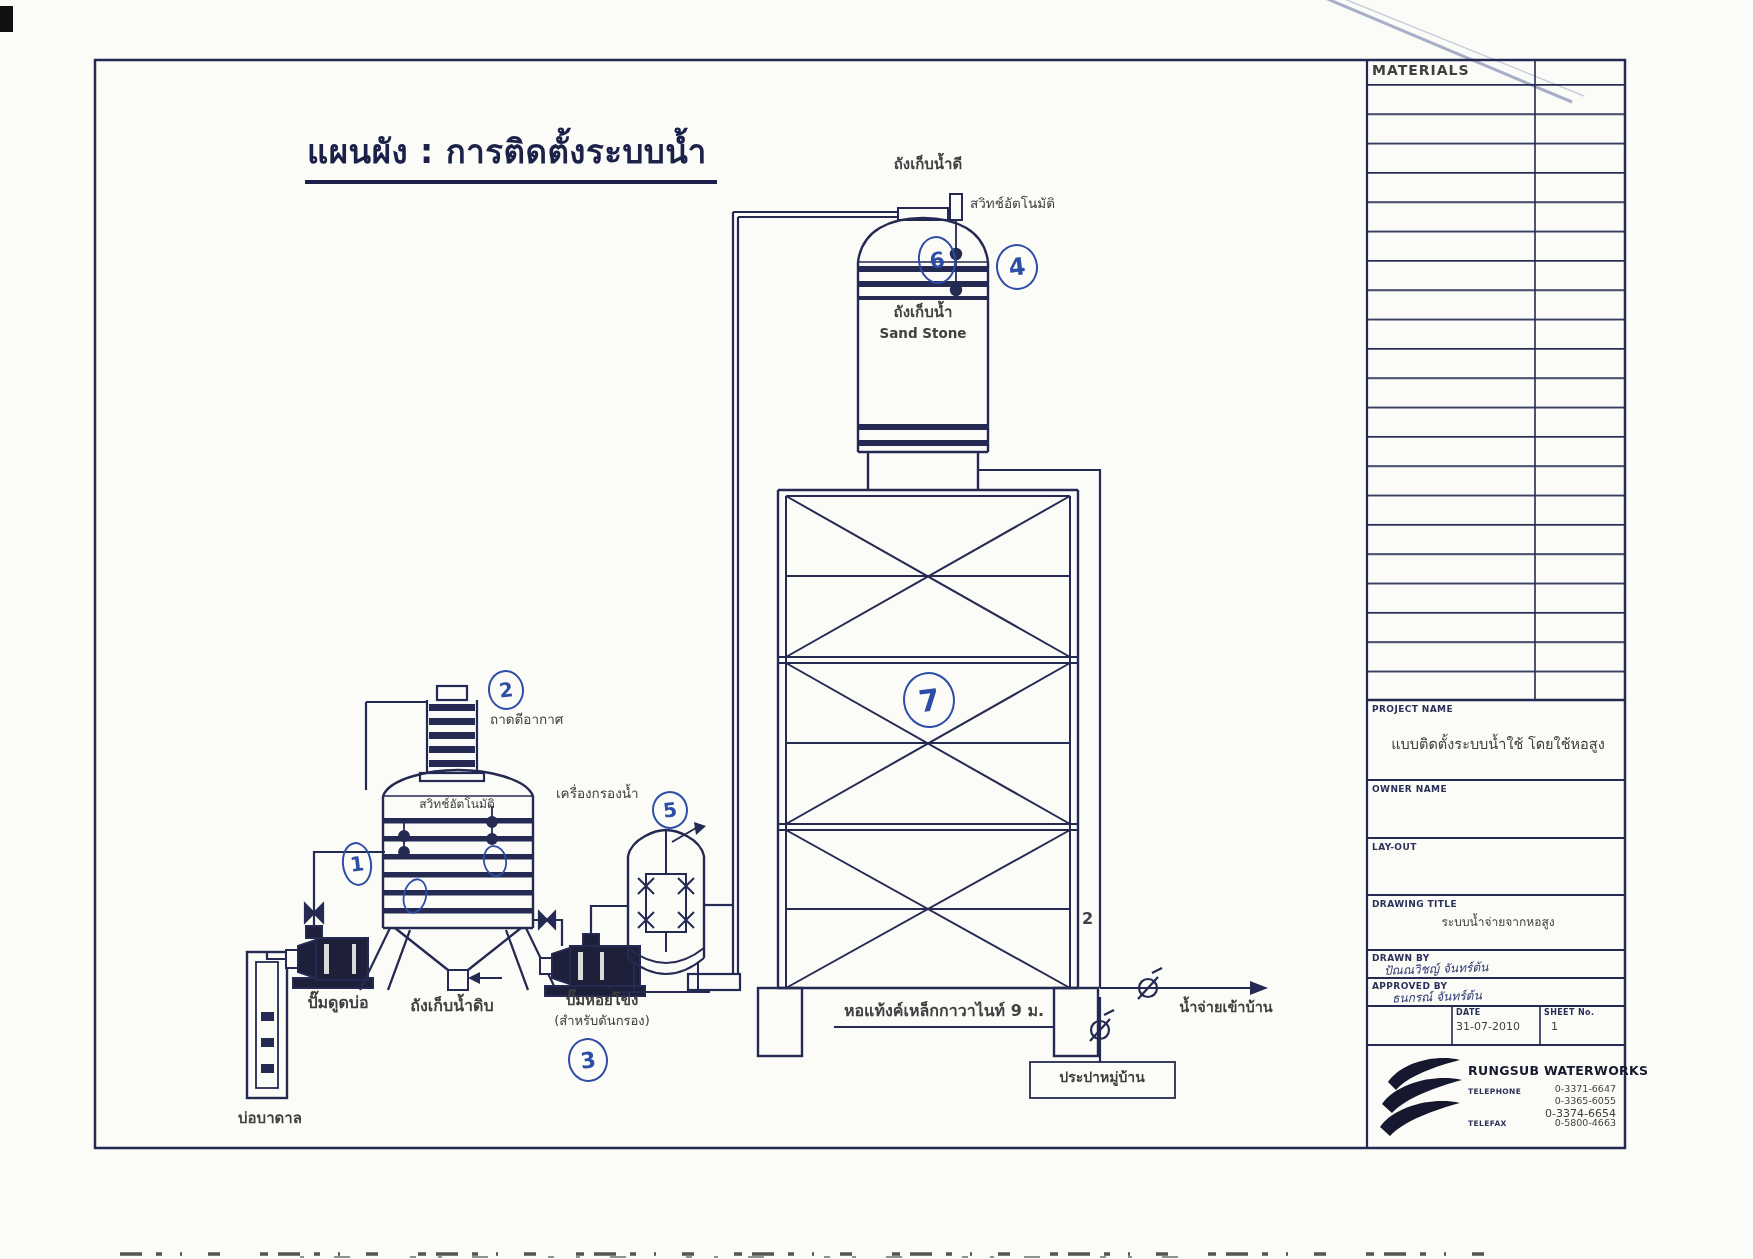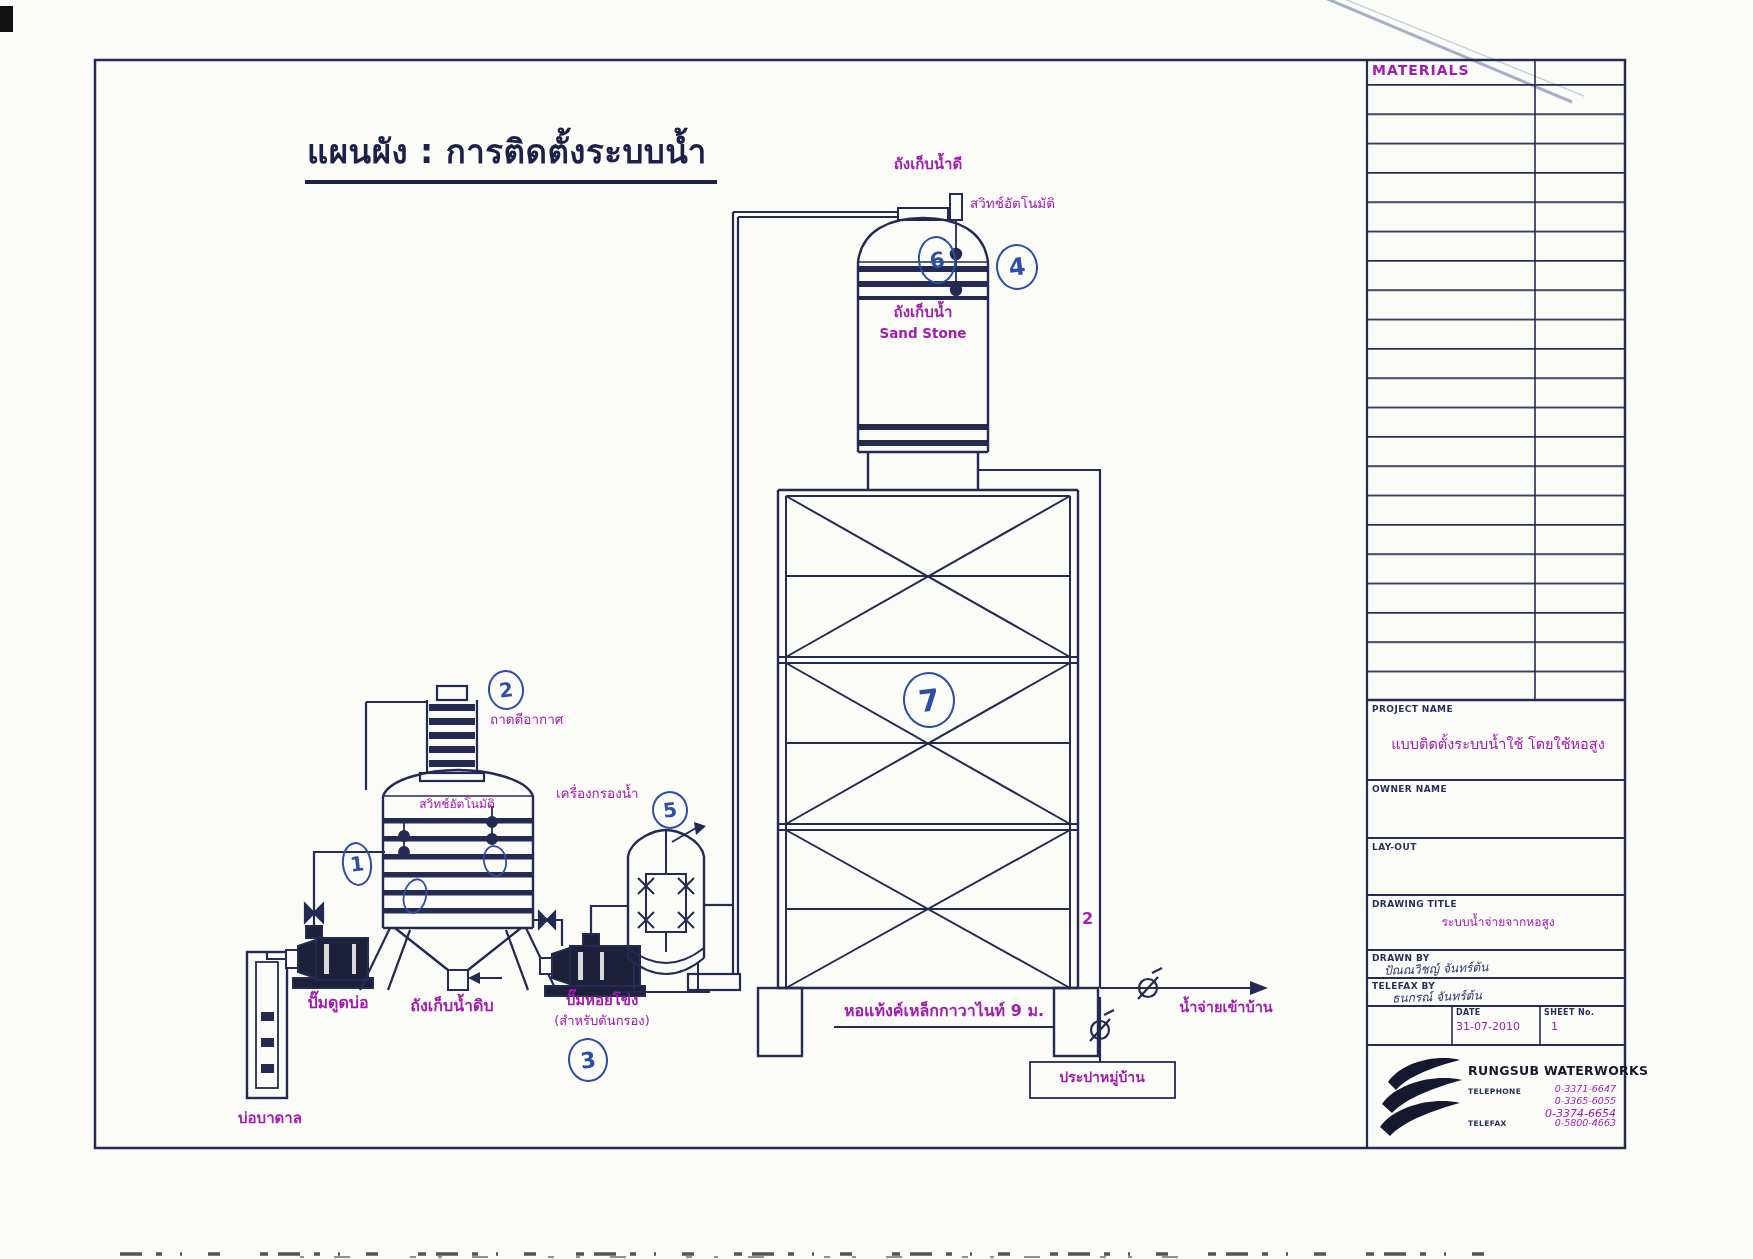--- a/index.html
+++ b/index.html
@@ -1,30 +1,30 @@
 <!DOCTYPE html>
 <html><head>
 <meta charset="utf-8">
 <style>
   html,body{margin:0;padding:0;background:#e8e8e4;}
   .page{position:relative;width:1753px;height:1259px;background:#fbfbf8;
         font-family:"DejaVu Sans","Liberation Sans",sans-serif;color:#242a52;overflow:hidden;}
   svg{position:absolute;left:0;top:0;}
-  .lbl{position:absolute;white-space:nowrap;line-height:1.12;color:#a21caf;}
+  .lbl{position:absolute;white-space:nowrap;line-height:1.12;color:#404040;}
   .c{transform:translateX(-50%);text-align:center;}
   .b{font-weight:bold;}
   .title{font-size:33px;font-weight:bold;letter-spacing:.5px;color:#1b2148;
          border-bottom:4px solid #1b2148;padding:0 10px 9px 2px;}
   .underlined{border-bottom:2.5px solid #242a52;padding:0 10px 6px 10px;}
   .callout{position:absolute;border:2.3px solid #2e4da6;border-radius:50%;color:#2e4da6;
            display:flex;align-items:center;justify-content:center;
            font-weight:bold;transform:rotate(-7deg);background:transparent;}
   .tiny{font-size:9px;font-weight:bold;letter-spacing:.4px;color:#2a3058;}
   .hand{font-size:12px;font-style:italic;color:#2f3a70;transform:rotate(-2deg);}
-  .num{text-align:right;font-style:italic;}
+  .num{text-align:right;}
 </style>
 </head>
 <body>
 
 <div class="page">
 
 <svg width="1753" height="1259" viewBox="0 0 1753 1259">
   <defs>
     <pattern id="rows" x="1367" y="84" width="258" height="29.33" patternUnits="userSpaceOnUse">
       <line x1="0" y1="0.8" x2="258" y2="0.8" stroke="#242a52" stroke-width="1.6"></line>
@@ -269,21 +269,21 @@
 <div class="lbl b" style="left:1372px;top:63px;font-size:14px;letter-spacing:1px;">MATERIALS</div>
 
 <div class="lbl tiny" style="left:1372px;top:704px;">PROJECT NAME</div>
 <div class="lbl c" style="left:1498px;top:736px;font-size:14.5px;">แบบติดตั้งระบบน้ำใช้ โดยใช้หอสูง</div>
 <div class="lbl tiny" style="left:1372px;top:784px;">OWNER NAME</div>
 <div class="lbl tiny" style="left:1372px;top:842px;">LAY-OUT</div>
 <div class="lbl tiny" style="left:1372px;top:899px;">DRAWING TITLE</div>
 <div class="lbl c" style="left:1498px;top:916px;font-size:12px;">ระบบน้ำจ่ายจากหอสูง</div>
 <div class="lbl tiny" style="left:1372px;top:953px;">DRAWN BY</div>
 <div class="lbl hand" style="left:1384px;top:963px;">ปัณณวิชญ์  จันทร์ต้น</div>
-<div class="lbl tiny" style="left:1372px;top:981px;">TELEFAX BY</div>
+<div class="lbl tiny" style="left:1372px;top:981px;">APPROVED BY</div>
 <div class="lbl hand" style="left:1392px;top:991px;">ธนกรณ์  จันทร์ต้น</div>
 
 <div class="lbl tiny" style="left:1456px;top:1009px;font-size:8px;">DATE</div>
 <div class="lbl" style="left:1456px;top:1021px;font-size:11px;">31-07-2010</div>
 <div class="lbl tiny" style="left:1544px;top:1009px;font-size:8px;">SHEET No.</div>
 <div class="lbl" style="left:1551px;top:1021px;font-size:11px;">1</div>
 
 <div class="lbl b" style="left:1468px;top:1064px;font-size:12.5px;letter-spacing:.3px;color:#15182e;">RUNGSUB WATERWORKS</div>
 <div class="lbl tiny" style="left:1468px;top:1088px;font-size:7.5px;">TELEPHONE</div>
 <div class="lbl num" style="left:1500px;top:1084px;width:116px;font-size:9.5px;">0-3371-6647</div>

